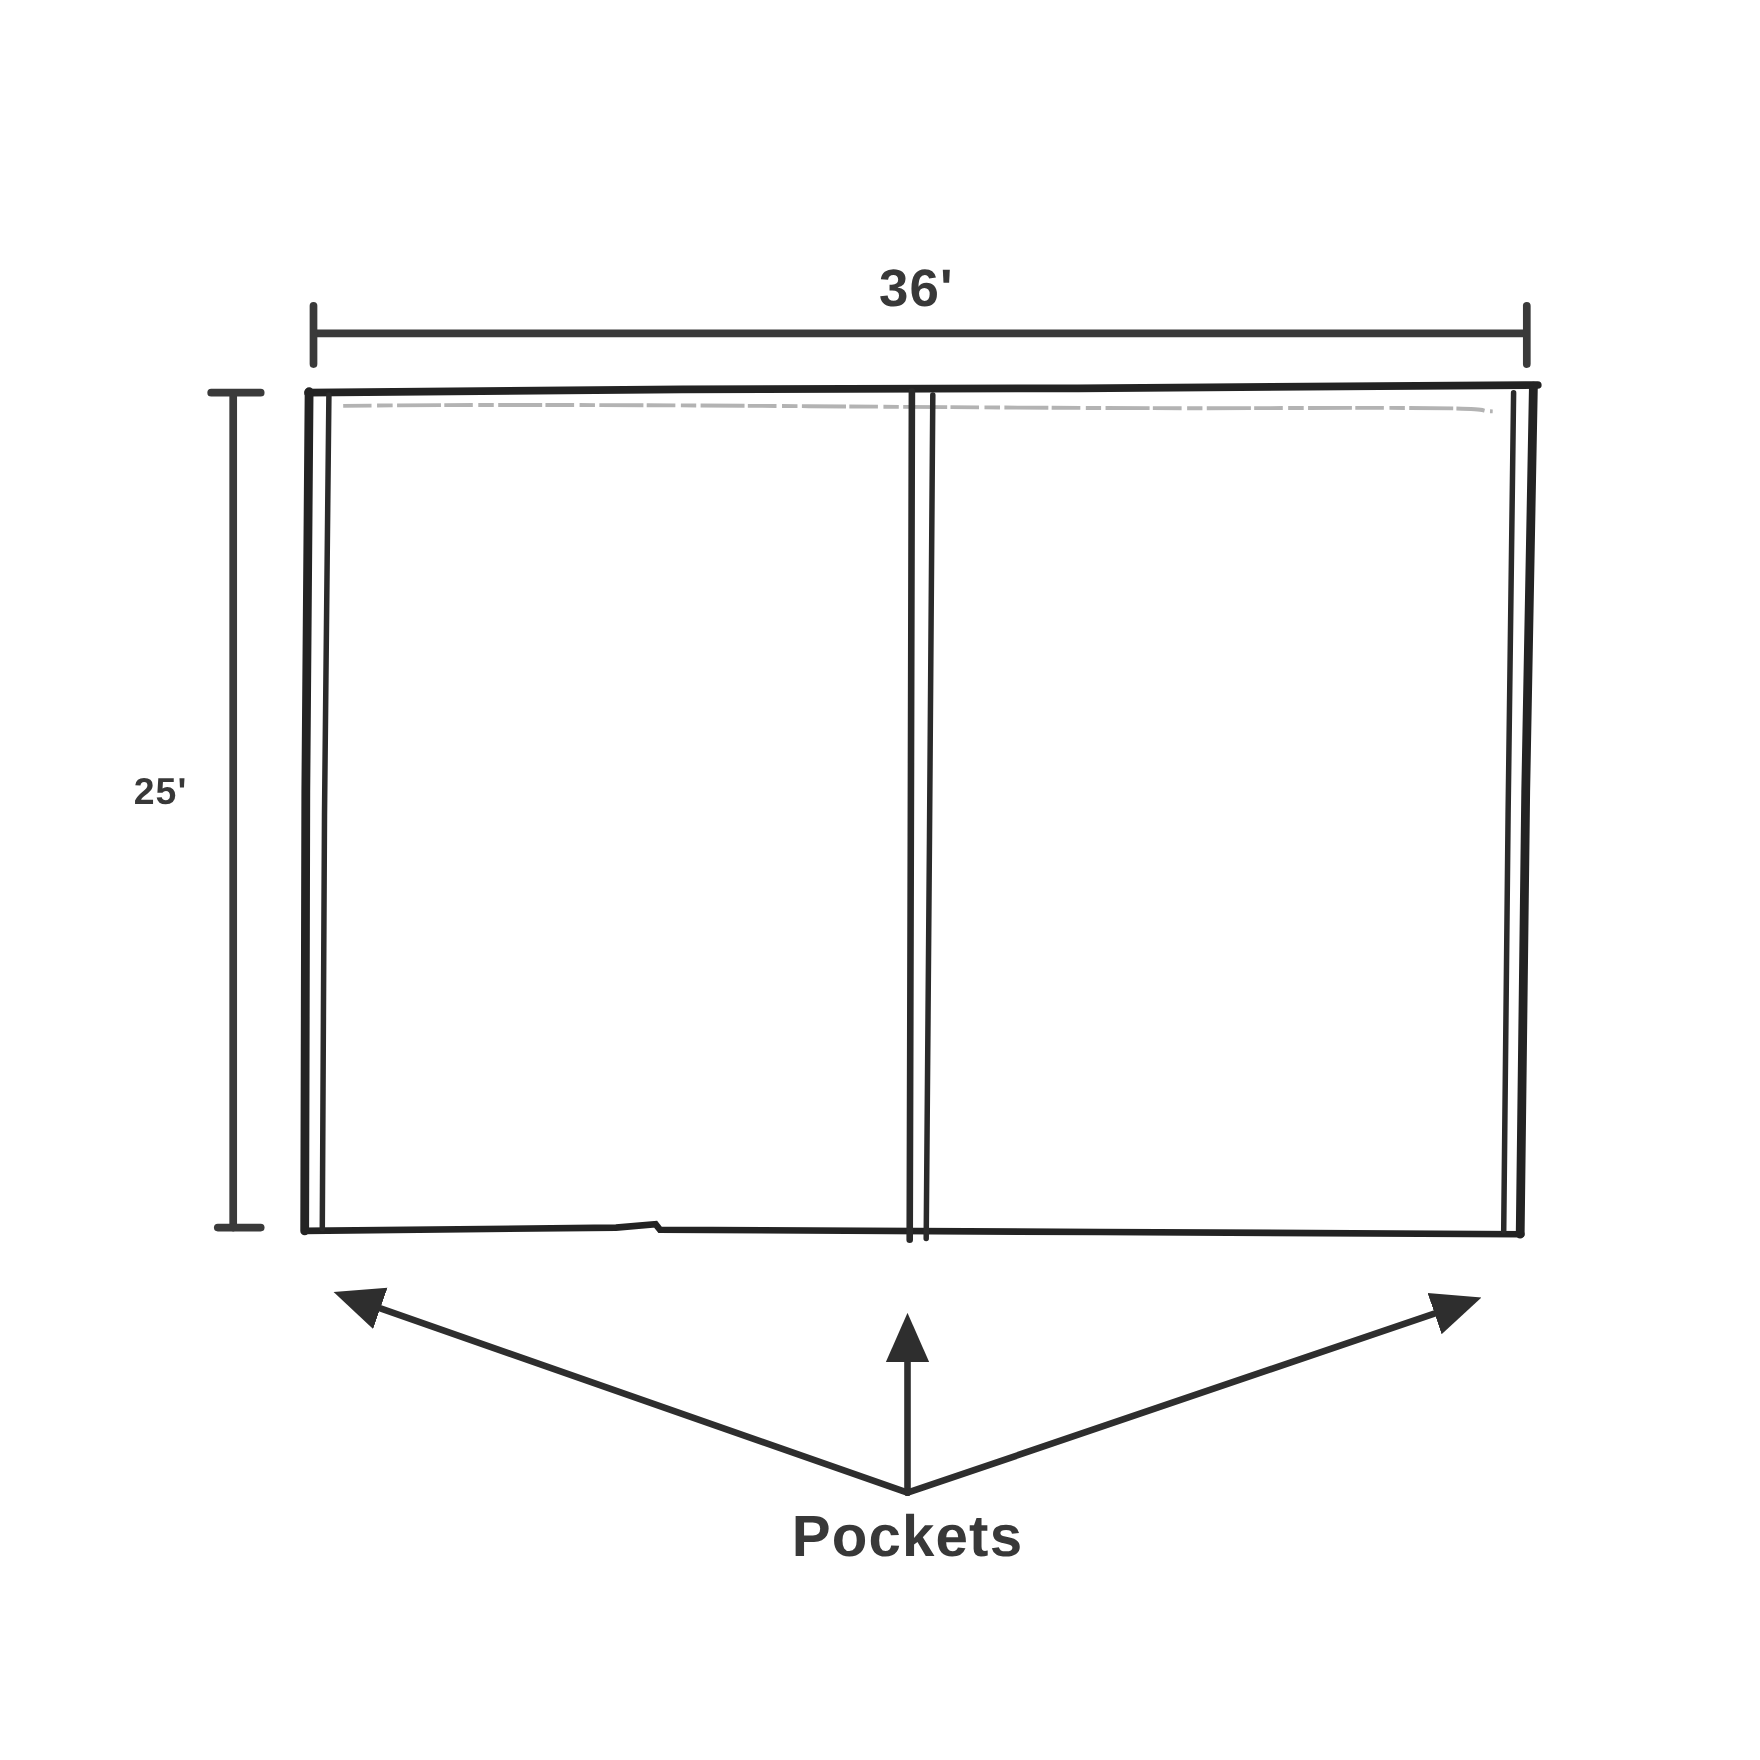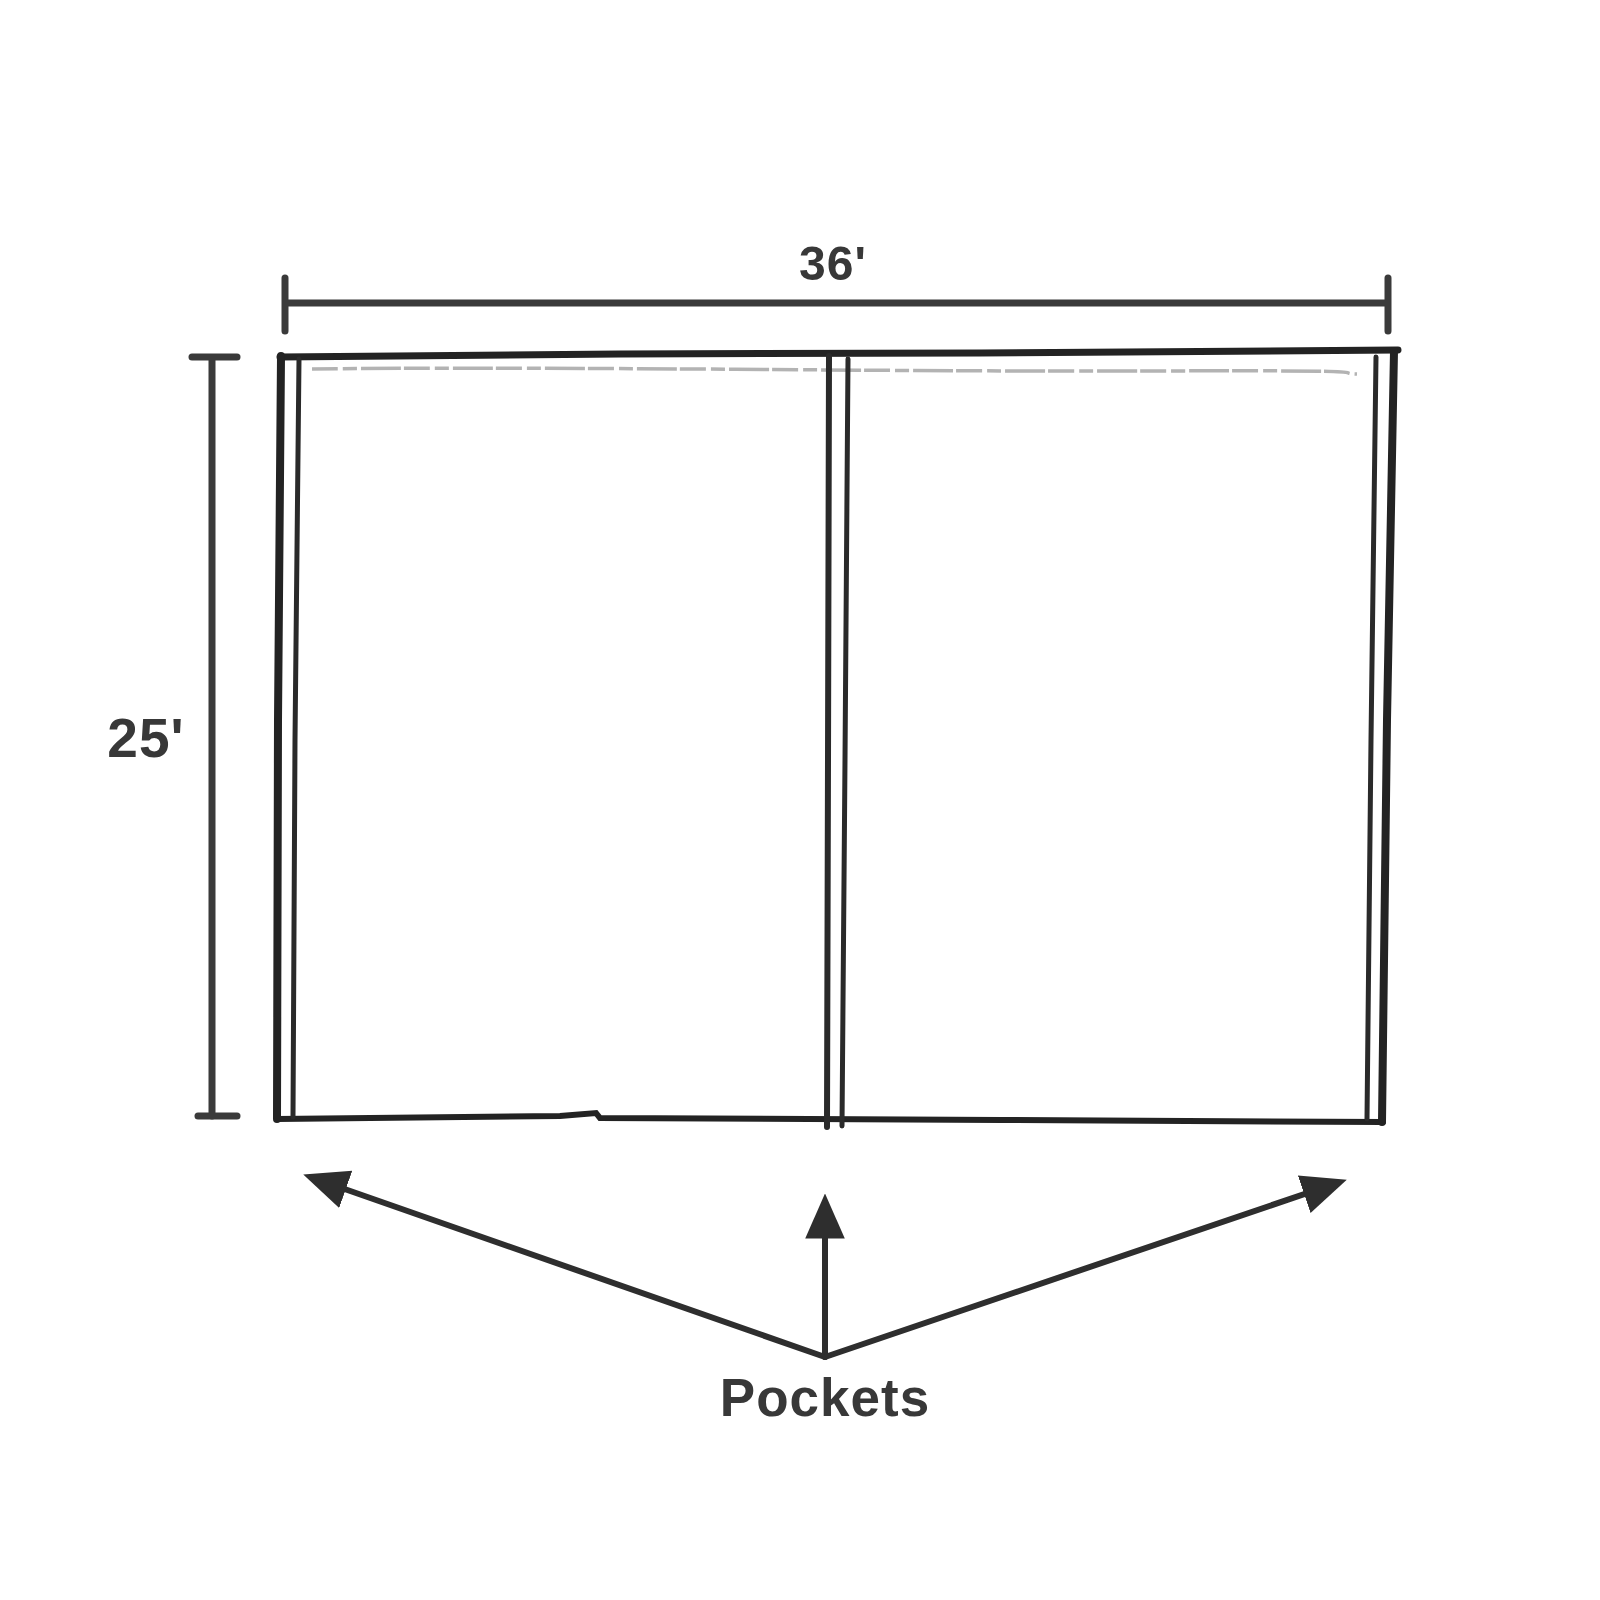--- a/index.html
+++ b/index.html
@@ -24,21 +24,21 @@
   .dim-label {
     position: absolute;
     transform: translate(-50%, -50%);
     font-weight: 700;
     color: #383838;
     letter-spacing: 1px;
     white-space: nowrap;
     user-select: none;
   }
   .label-width   { left: 833px;  top: 263px;  font-size: 48px; }
-  .label-height  { left: 146px;  top: 738px;  font-size: 55px; }
+  .label-height  { left: 146px;  top: 720px;  font-size: 34px; }
   .label-pockets { left: 825px;  top: 1397px; font-size: 53px; }
 </style>
 </head>
 <body>
 
 <div class="canvas">
 
   <svg width="1600" height="1600" viewBox="0 0 1600 1600">
     <defs>
       <marker id="arrowhead" viewBox="0 0 10 10" refX="7" refY="5" markerWidth="7.5" markerHeight="7.5" orient="auto">

